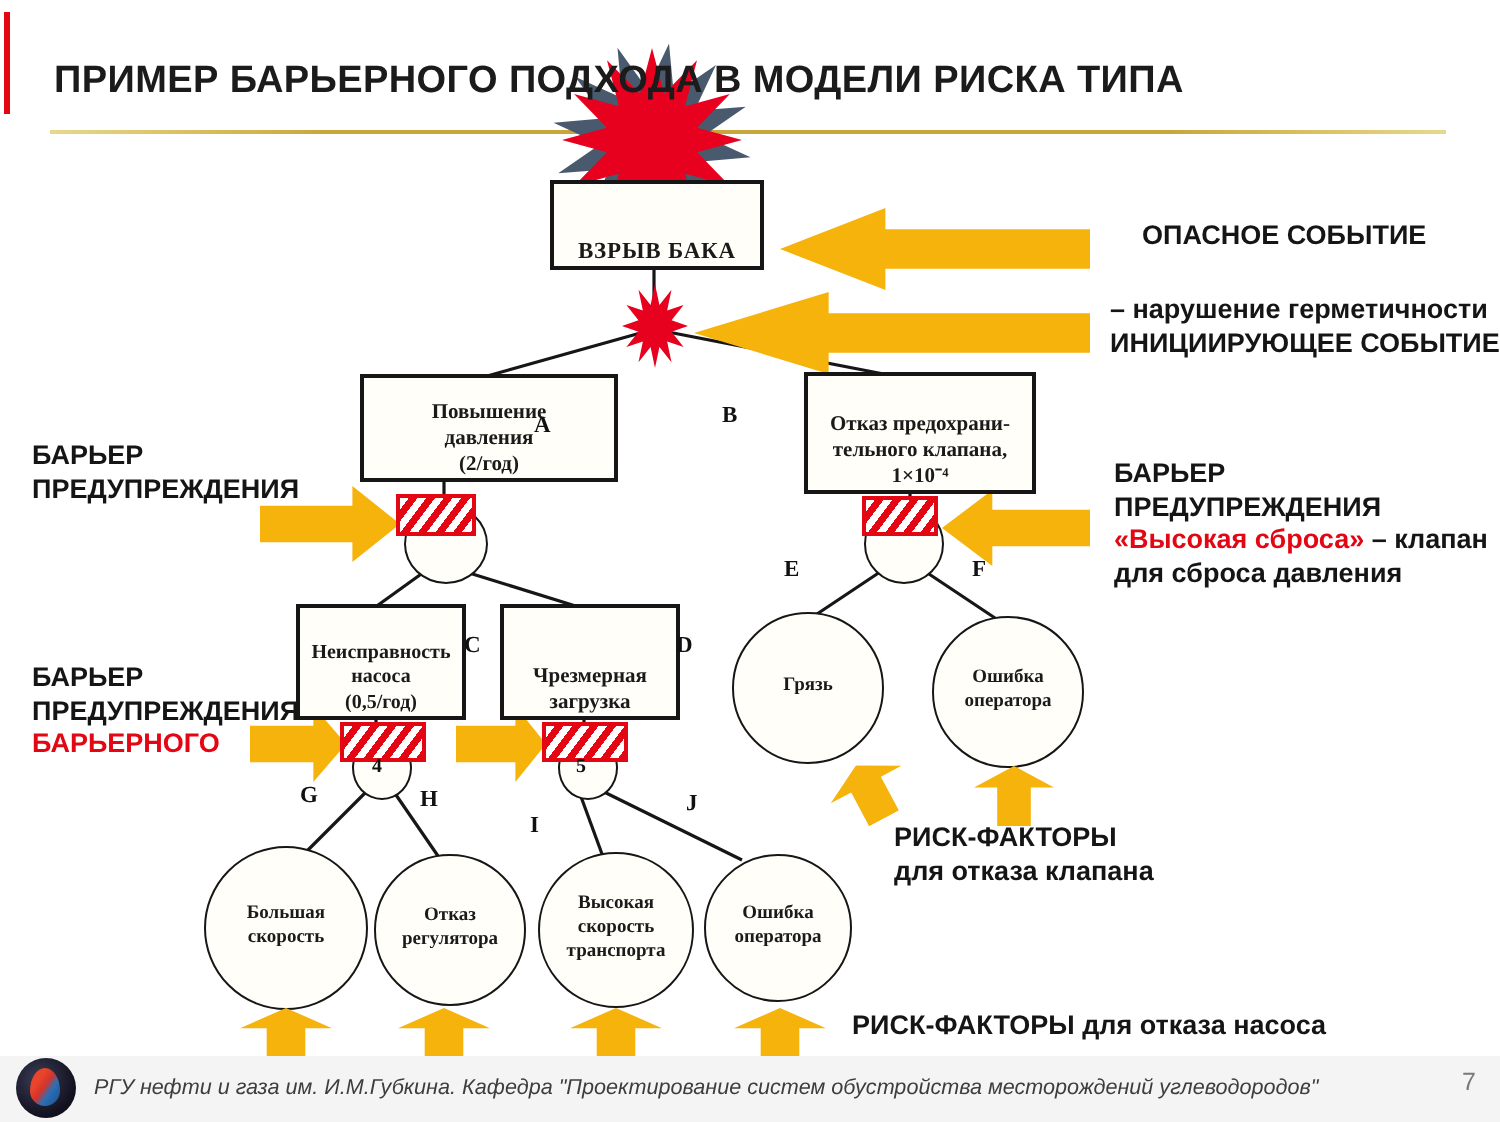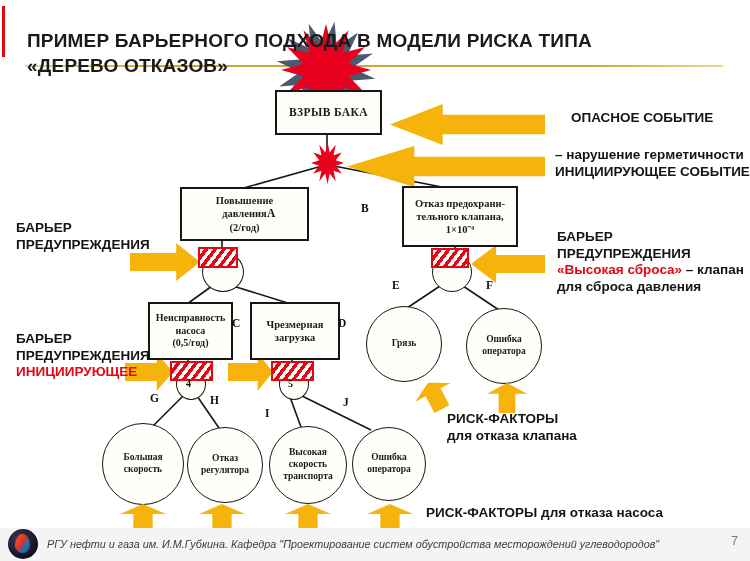--- a/index.html
+++ b/index.html
@@ -9,21 +9,21 @@
   
   .title{left:27px;top:8px;width:580px;font-size:19px;font-weight:bold;color:#1b1b1b;
          line-height:1.32;letter-spacing:.2px;z-index:5;margin-top:20px;}
   .red-accent{left:2px;top:6px;width:3px;height:51px;background:#e30613;z-index:4;}
   .underline{left:25px;top:65px;width:698px;height:2px;z-index:0;
              background:linear-gradient(90deg,#e8d98a,#c9a63a 20%,#c9a63a 80%,#e8d98a);}
   
   .star{clip-path:polygon(50% 0,43.3% 24.9%,25% 6.7%,31.6% 31.6%,6.7% 25%,24.9% 43.3%,0 50%,24.9% 56.7%,6.7% 75%,31.6% 68.4%,25% 93.3%,43.3% 75.1%,50% 100%,56.7% 75.1%,75% 93.3%,68.4% 68.4%,93.3% 75%,75.1% 56.7%,100% 50%,75.1% 43.3%,93.3% 25%,68.4% 31.6%,75% 6.7%,56.7% 24.9%);}
   
   .box{background:#fffef9;border:2px solid #161616;display:flex;flex-direction:column;
-       justify-content:center;align-items:center;text-align:center;z-index:4;
+       justify-content:flex-end;align-items:center;text-align:center;z-index:4;
        font-family:"Liberation Serif",serif;font-weight:bold;font-size:10.5px;color:#1a1a1a;line-height:1.25;}
   .circle{background:#fffef9;border:1.6px solid #161616;border-radius:50%;display:flex;flex-direction:column;
        justify-content:center;align-items:center;text-align:center;z-index:2;
        font-family:"Liberation Serif",serif;font-weight:bold;font-size:9.5px;color:#1a1a1a;line-height:1.25;}
   .gate{background:#fffef9;border:1.6px solid #161616;border-radius:50%;z-index:2;}
   .hatch{border:2.5px solid #e30613;z-index:3;
          background:repeating-linear-gradient(127deg,#ffffff 0 3.5px,#e30613 3.5px 7px);}
   .letter{font-family:"Liberation Serif",serif;font-weight:bold;font-size:11.5px;color:#111;z-index:4;}
   .gnum{font-family:"Liberation Serif",serif;font-weight:bold;font-size:10px;color:#111;z-index:4;}
   
@@ -44,21 +44,20 @@
          border-radius:50% 50% 50% 50%/60% 60% 40% 40%;
          background:linear-gradient(125deg,#e8452b 30%,#d4342a 48%,#2b6fb5 65%,#1d4f8c);}
   svg.lines{position:absolute;left:0;top:0;z-index:1;}
 </style>
 </head>
 <body>
 
 <div class="abs red-accent"></div>
 <div class="abs title">
   <div>ПРИМЕР БАРЬЕРНОГО ПОДХОДА В МОДЕЛИ РИСКА ТИПА</div>
-  <div>«ДЕРЕВО ОТКАЗОВ»</div>
 </div>
 <div class="abs underline"></div>
 
 <svg class="lines" width="750" height="561">
   <g stroke="#161616" stroke-width="1.6">
     <line x1="327" y1="131" x2="327" y2="152"></line>
     <line x1="322" y1="166" x2="240" y2="189"></line>
     <line x1="334" y1="166" x2="447" y2="188"></line>
     <line x1="222" y1="237" x2="222" y2="252"></line>
     <line x1="212" y1="286" x2="187" y2="304"></line>
@@ -165,21 +164,21 @@
 <div class="abs arr arrow-up" style="left:285px;top:504px;width:46px;height:28px;"></div>
 <div class="abs arr arrow-up" style="left:367px;top:504px;width:46px;height:28px;"></div>
 
 <div class="abs lbl" style="left:16px;top:220px;width:160px;">
   <div>БАРЬЕР</div>
   <div>ПРЕДУПРЕЖДЕНИЯ</div>
 </div>
 <div class="abs lbl" style="left:16px;top:331px;width:160px;">
   <div>БАРЬЕР</div>
   <div>ПРЕДУПРЕЖДЕНИЯ</div>
-  <div class="red">ИНИЦИИРУЮЩЕЕ</div>
+  <div class="red">БАРЬЕРНОГО</div>
 </div>
 <div class="abs lbl" style="left:571px;top:110px;width:185px;">ОПАСНОЕ СОБЫТИЕ</div>
 <div class="abs lbl" style="left:555px;top:147px;width:195px;">
   <div>– нарушение герметичности</div>
   <div>ИНИЦИИРУЮЩЕЕ  СОБЫТИЕ</div>
 </div>
 <div class="abs lbl" style="left:557px;top:229px;width:190px;">
   <div>БАРЬЕР</div>
   <div>ПРЕДУПРЕЖДЕНИЯ</div>
   <div><span class="red">«Высокая сброса»</span><span> – клапан</span></div>

